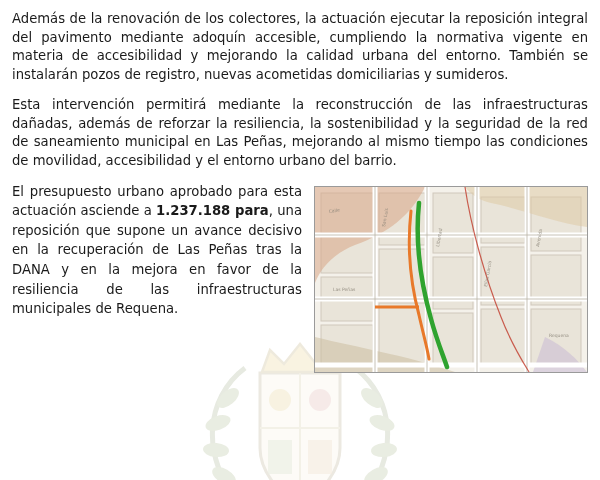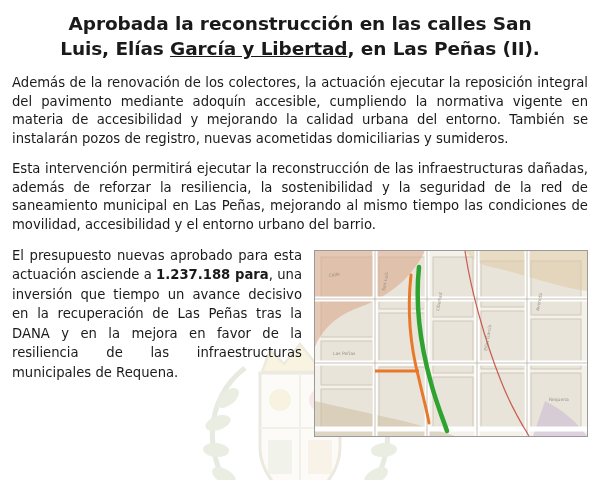--- a/index.html
+++ b/index.html
@@ -116,31 +116,27 @@
       <rect x="118" y="112" width="24" height="34" fill="#8a9b5c" opacity="0.7"></rect>
       <rect x="158" y="112" width="24" height="34" fill="#c08a3e" opacity="0.6"></rect>
 
       <path d="M112 44 L120 22 L134 36 L150 16 L166 36 L180 22 L188 44 Z" fill="#d9b64a" stroke="#9a7f33" stroke-width="2.5"></path>
     </g>
   </svg>
 </div>
 
 <div class="page">
 
-  <h1 class="headline">
-    <span>Aprobada la reconstrucción en las calles San</span><br>
-    <span>Luis, Elías </span><span class="u">García y Libertad</span><span>, en Las Peñas (II).</span>
-  </h1>
 
   <p class="body-par">
     <span>Además de la renovación de los colectores, la actuación ejecutar la </span><b>reposición integral del pavimento mediante adoquín accesible, cumpliendo la normativa vigente en materia de accesibilidad y mejorando la calidad urbana del entorno</b><span>. También se instalarán pozos de registro, nuevas acometidas domiciliarias y sumideros.</span>
   </p>
 
   <p class="body-par">
-    <span>Esta intervención permitirá ejecutar la </span><b>reconstrucción de las infraestructuras dañadas, además de reforzar la resiliencia, la sostenibilidad y la seguridad de la red de saneamiento municipal en Las Peñas</b><span>, mejorando al mismo tiempo las condiciones de movilidad, accesibilidad y el entorno urbano del barrio.</span>
+    <span>Esta intervención permitirá mediante la </span><b>reconstrucción de las infraestructuras dañadas, además de reforzar la resiliencia, la sostenibilidad y la seguridad de la red de saneamiento municipal en Las Peñas</b><span>, mejorando al mismo tiempo las condiciones de movilidad, accesibilidad y el entorno urbano del barrio.</span>
   </p>
 
   <div class="lower clearfix">
 
     <div class="map">
       <svg viewBox="0 0 272 185" width="272" height="185" xmlns="http://www.w3.org/2000/svg" aria-hidden="true">
         <rect x="0" y="0" width="272" height="185" fill="#f4f1ea"></rect>
 
         <g stroke="#cfc8bb" stroke-width="1" fill="#e9e4d9">
           <rect x="6" y="6" width="52" height="40"></rect>
@@ -199,17 +195,17 @@
           <text x="124" y="60" transform="rotate(-80 124 60)">Libertad</text>
           <text x="172" y="100" transform="rotate(-80 172 100)">Elías García</text>
           <text x="224" y="60" transform="rotate(-80 224 60)">Avenida</text>
           <text x="18" y="104">Las Peñas</text>
           <text x="234" y="150">Requena</text>
         </g>
       </svg>
     </div>
 
     <p class="last-par">
-      <span>El presupuesto nuevas aprobado para esta actuación asciende a </span><b>1.237.188 para</b><span>, una inversión que tiempo un avance decisivo en la recuperación de Las Peñas tras la DANA y en la mejora en favor de la resiliencia de las infraestructuras municipales de Requena.</span>
+      <span>El presupuesto urbano aprobado para esta actuación asciende a </span><b>1.237.188 para</b><span>, una reposición que supone un avance decisivo en la recuperación de Las Peñas tras la DANA y en la mejora en favor de la resiliencia de las infraestructuras municipales de Requena.</span>
     </p>
 
   </div>
 </div>
 
 </body></html>

